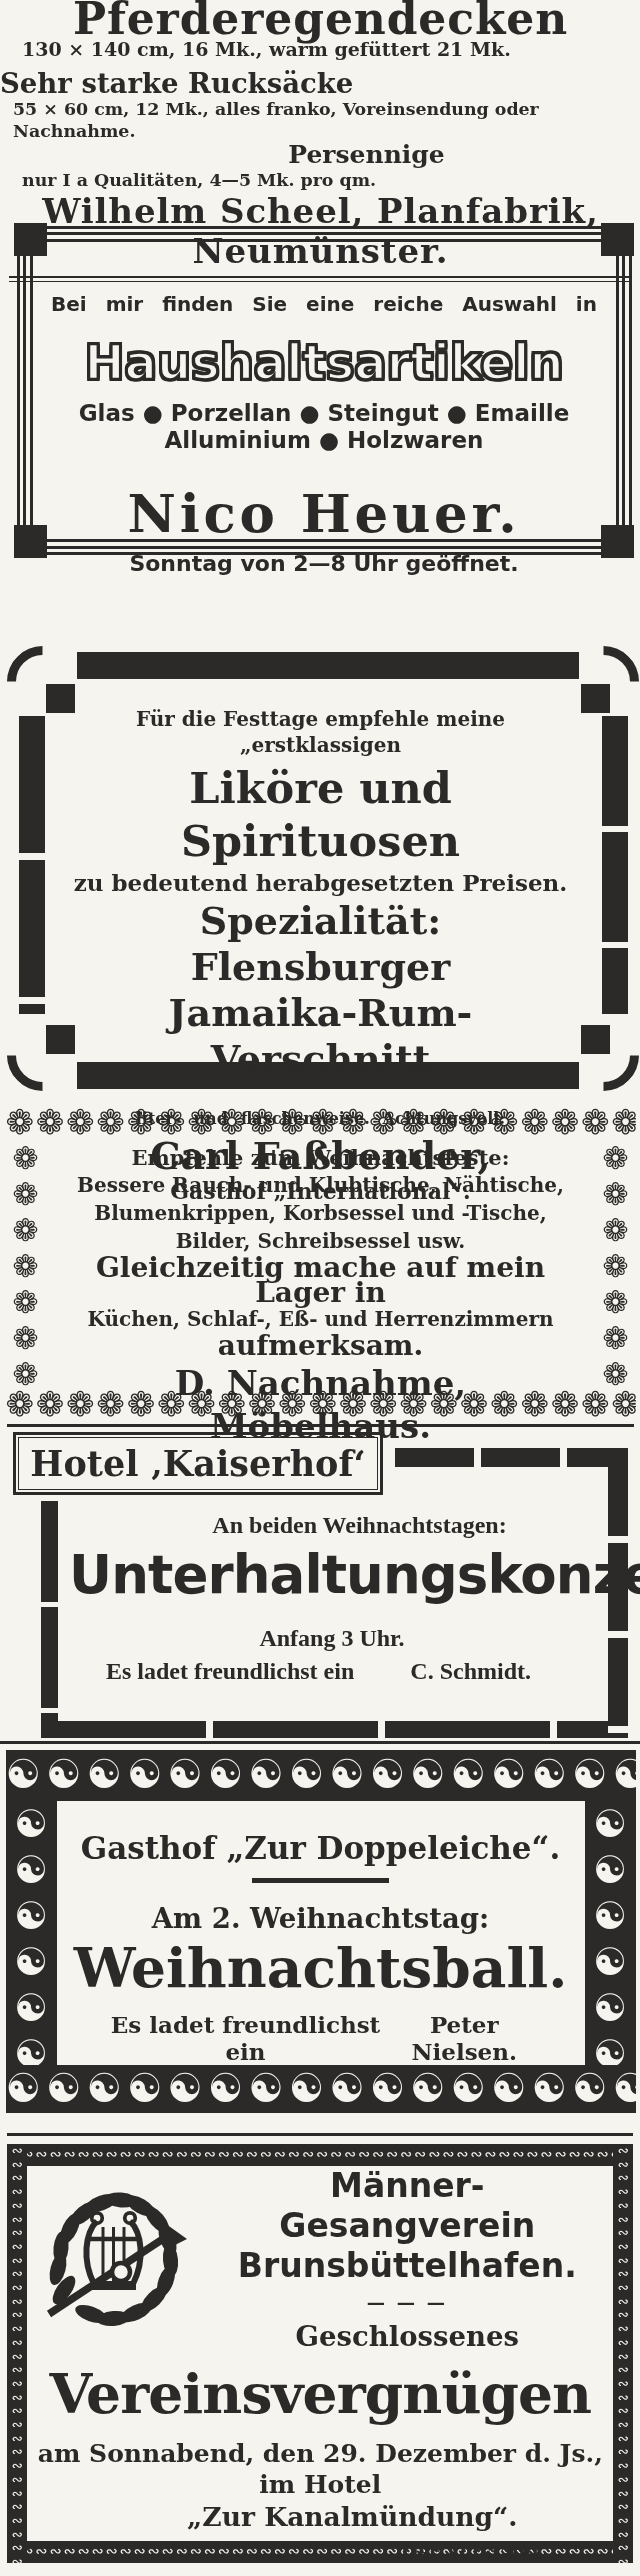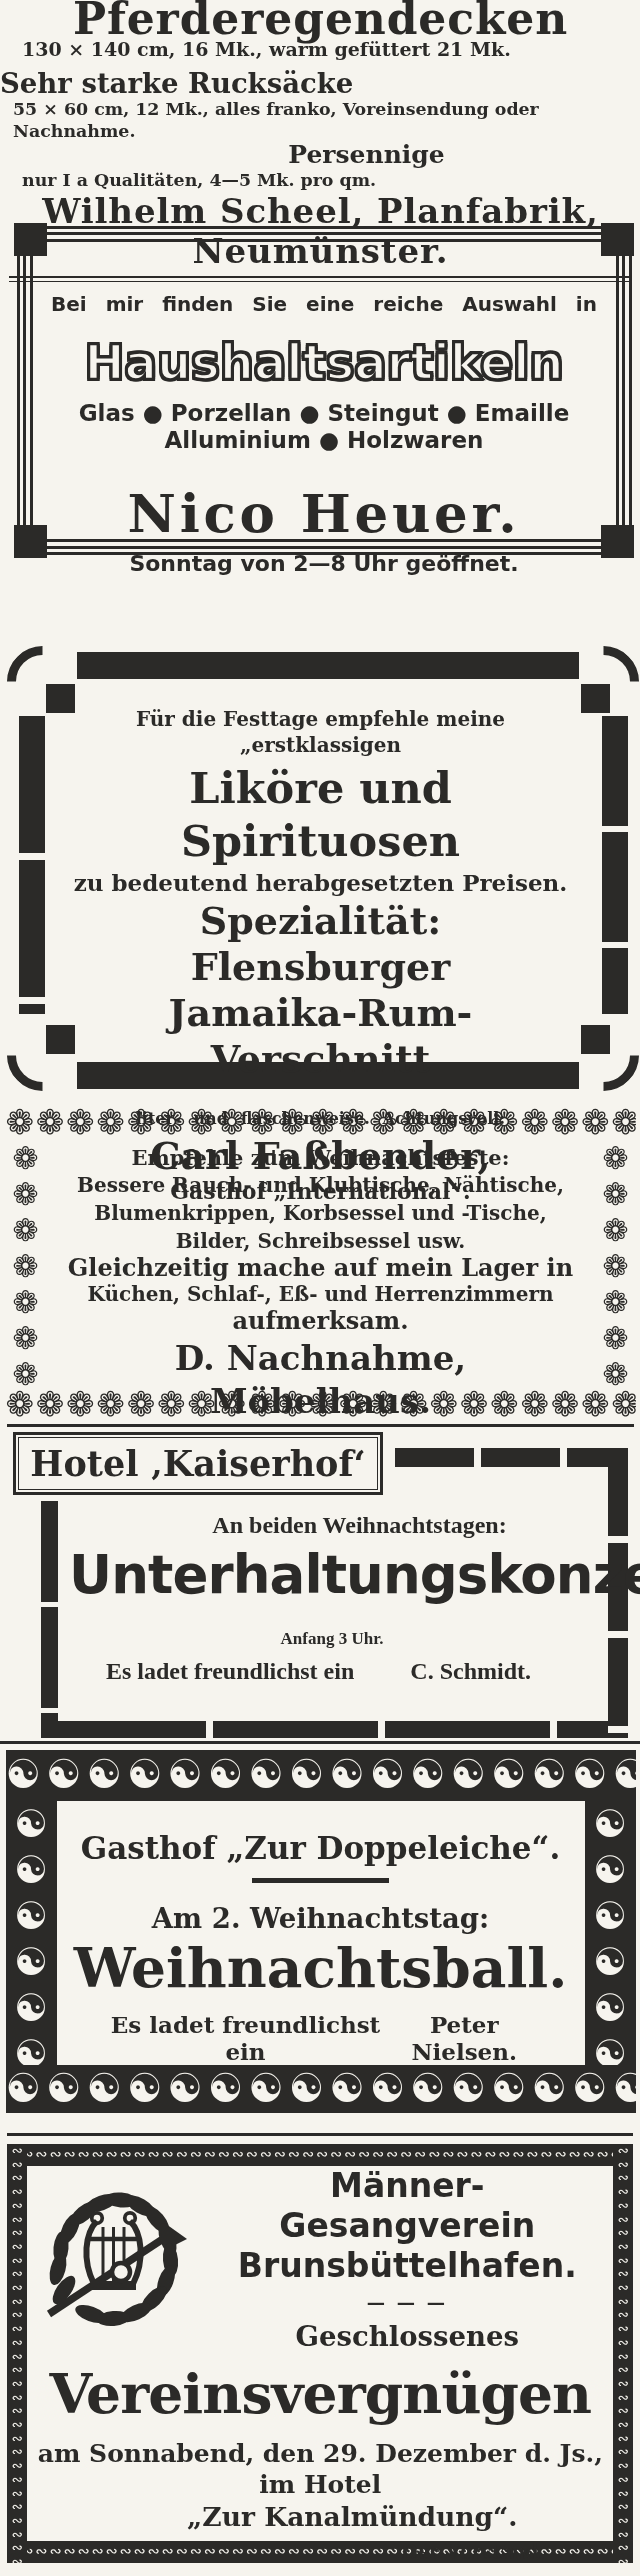--- a/index.html
+++ b/index.html
@@ -52,42 +52,42 @@
   .fb-name{font-size:38px;line-height:44px;margin-top:1.8px;}
   .fb-place{font-size:22px;line-height:27.5px;}
 
   
   #ad-schwardt{position:absolute;top:1103px;left:5.5px;width:630px;height:320px;}
   .ros-row{position:absolute;left:0;right:0;height:38px;font-size:34px;line-height:38px;overflow:hidden;white-space:nowrap;text-align:center;letter-spacing:1.8px;font-family:"DejaVu Sans",sans-serif;}
   .ros-col{position:absolute;top:37px;bottom:37px;width:40px;font-size:31px;line-height:36px;overflow:hidden;word-break:break-all;text-align:center;font-family:"DejaVu Sans",sans-serif;}
   .sw-content{position:absolute;left:53px;right:53px;top:42px;text-align:center;}
   .sw-intro{font-size:21px;line-height:26px;}
   .sw-b{font-size:20px;line-height:28px;}
-  .sw-n{font-size:24px;line-height:25px;}
+  .sw-n{font-size:28px;line-height:25px;}
   .sw-name{font-size:34px;line-height:43px;margin-top:3.7px;}
 
   
   #ad-kaiserhof{position:absolute;top:1424px;left:0;width:641px;height:320px;}
   .kh-toprule{position:absolute;top:0;left:7.3px;right:7.3px;height:2.7px;background:#2b2a28;}
   .kh-botrule{position:absolute;bottom:0;left:0;right:0;height:2.7px;background:#2b2a28;}
   .kh-box{position:absolute;left:13px;top:8.2px;width:364px;height:57px;border:3.7px solid #2b2a28;}
   .kh-box-inner{position:absolute;inset:1.8px;border:1.8px solid #2b2a28;text-align:center;
      font-size:35px;line-height:51px;font-family:"DejaVu Serif",serif;font-weight:bold;}
   .kh-tbar{position:absolute;left:395px;right:13px;top:24px;height:19px;
      background:repeating-linear-gradient(90deg,#2b2a28 0 79px,#f6f4ee 79px 86px);}
   .kh-rbar{position:absolute;right:13px;top:24px;bottom:6.4px;width:20px;
      background:repeating-linear-gradient(180deg,#2b2a28 0 88px,#f6f4ee 88px 95px);}
   .kh-lbar{position:absolute;left:41px;top:77px;bottom:6.4px;width:16.5px;
      background:repeating-linear-gradient(180deg,#2b2a28 0 101px,#f6f4ee 101px 106px);}
   .kh-bbar{position:absolute;left:41px;right:33px;bottom:6.4px;height:16.5px;
      background:repeating-linear-gradient(90deg,#2b2a28 0 165px,#f6f4ee 165px 172px);}
   .kh-content{position:absolute;left:69px;right:46px;top:88px;text-align:center;}
   .kh-occ{font-size:24px;line-height:27.5px;padding-left:55px;font-family:Liberation Serif, serif;font-weight:bold;}
   .kh-headline{font-size:53px;line-height:64px;margin-top:3.7px;font-family:"DejaVu Sans",sans-serif;font-weight:bold;letter-spacing:-0.9px;}
-  .kh-time{font-size:17px;line-height:27.5px;margin-top:18.3px;font-family:"Liberation Serif",serif;font-weight:bold;}
+  .kh-time{font-size:24px;line-height:27.5px;margin-top:18.3px;font-family:"Liberation Serif",serif;font-weight:bold;}
   .kh-invite-row{display:flex;justify-content:space-between;margin-top:5.5px;font-size:24px;font-family:"Liberation Serif",serif;font-weight:bold;}
   .kh-invite{margin-left:37px;}
   .kh-host{margin-right:64px;}
 
   
   #ad-doppeleiche{position:absolute;top:1750px;left:5.5px;width:630px;height:363px;}
   .swl-row{position:absolute;left:0;right:0;height:51px;background:#2b2a28;color:#f6f4ee;
      font-size:40px;line-height:49px;overflow:hidden;white-space:nowrap;text-align:center;letter-spacing:4.6px;font-family:"DejaVu Sans",sans-serif;}
   .swl-col{position:absolute;top:51px;bottom:48px;width:51px;background:#2b2a28;color:#f6f4ee;
      font-size:38px;line-height:46px;overflow:hidden;word-break:break-all;text-align:center;font-family:"DejaVu Sans",sans-serif;}

